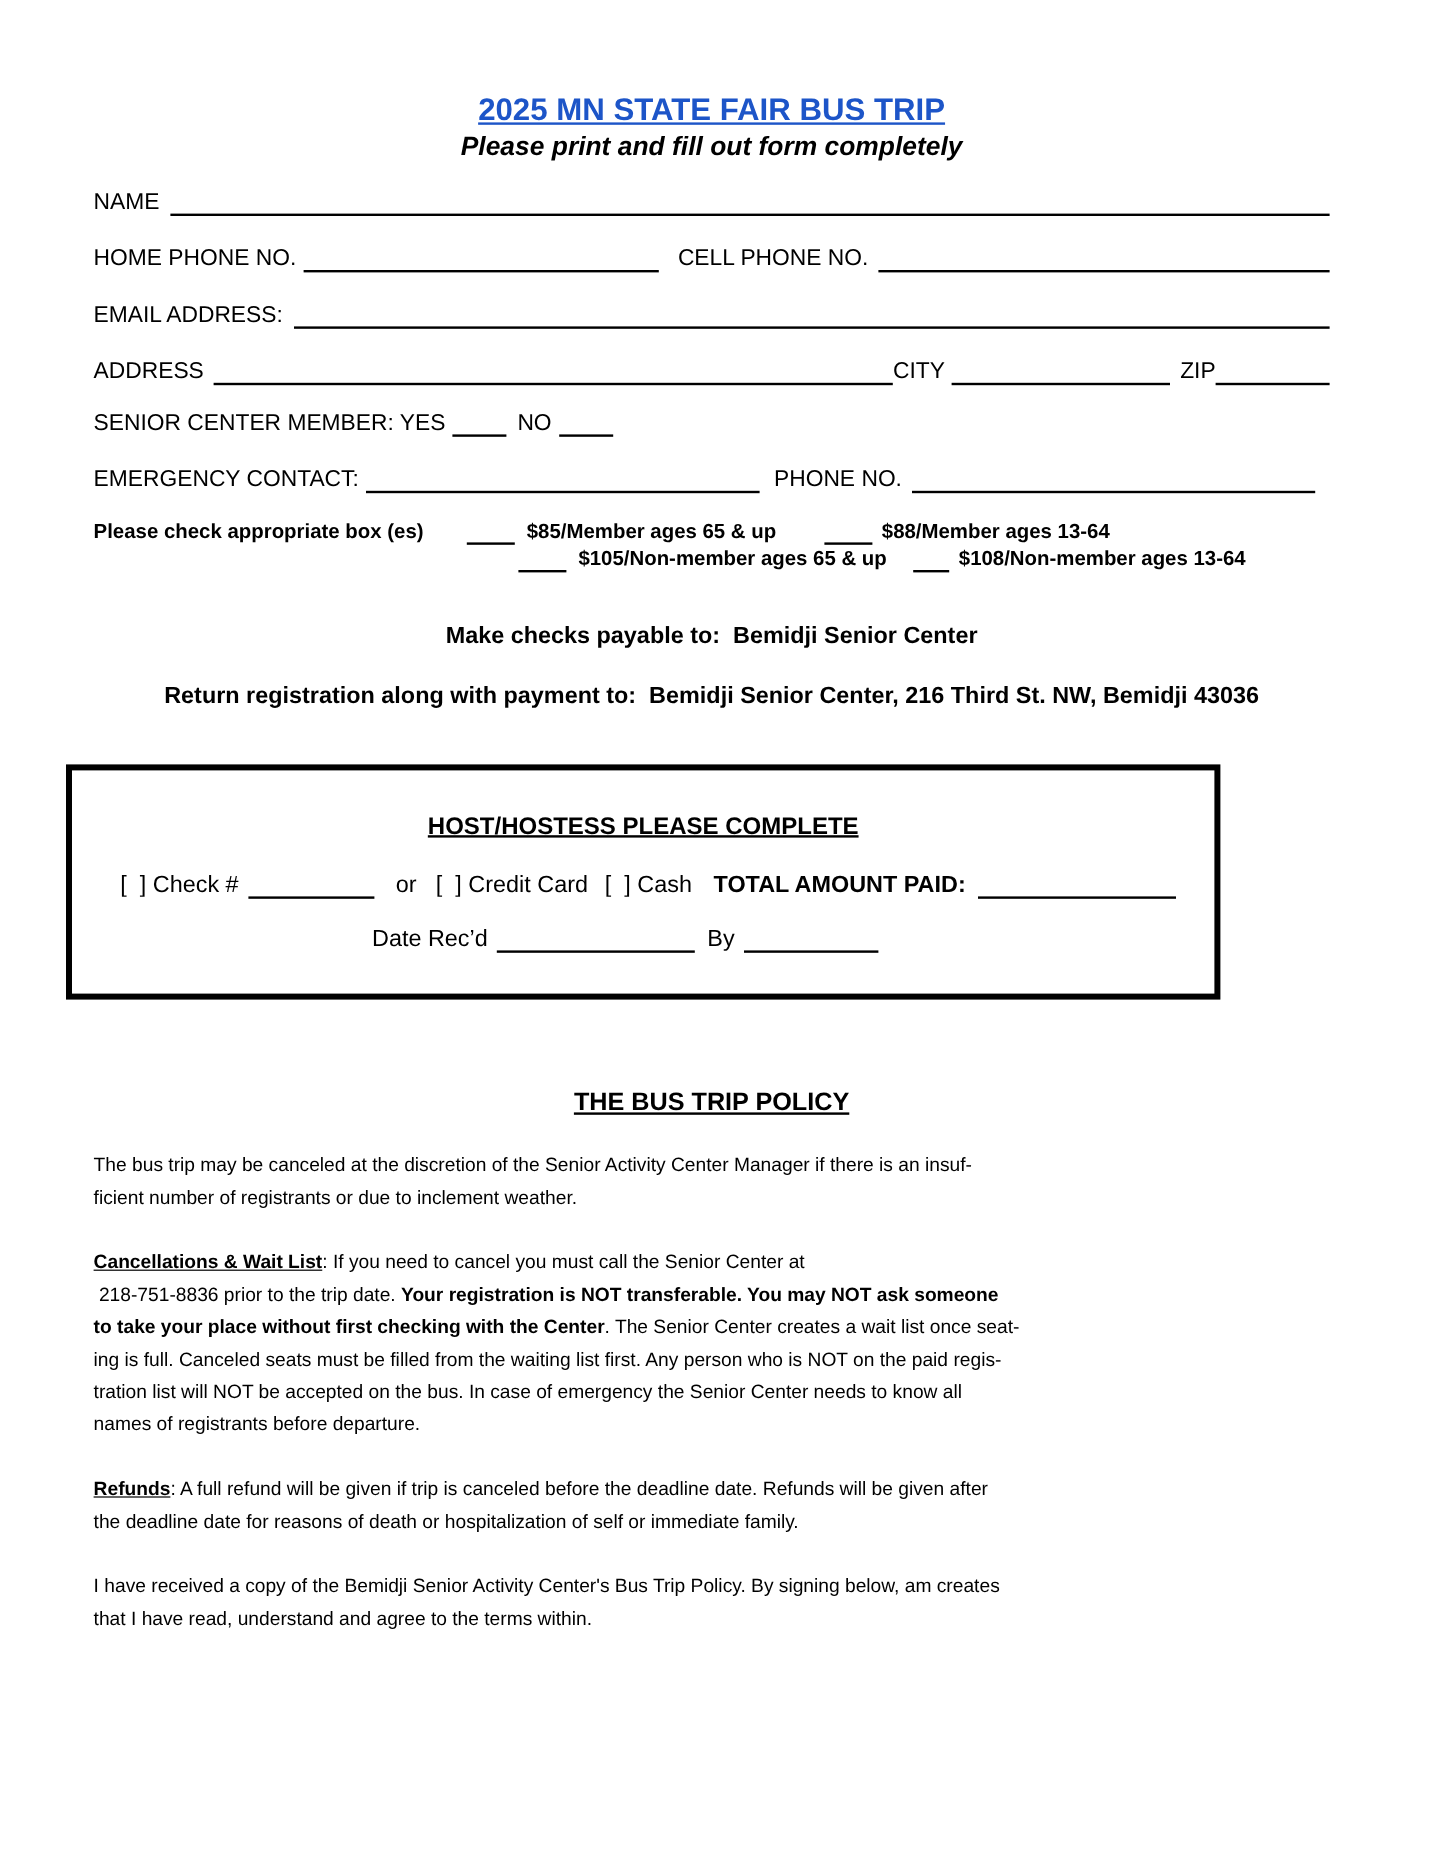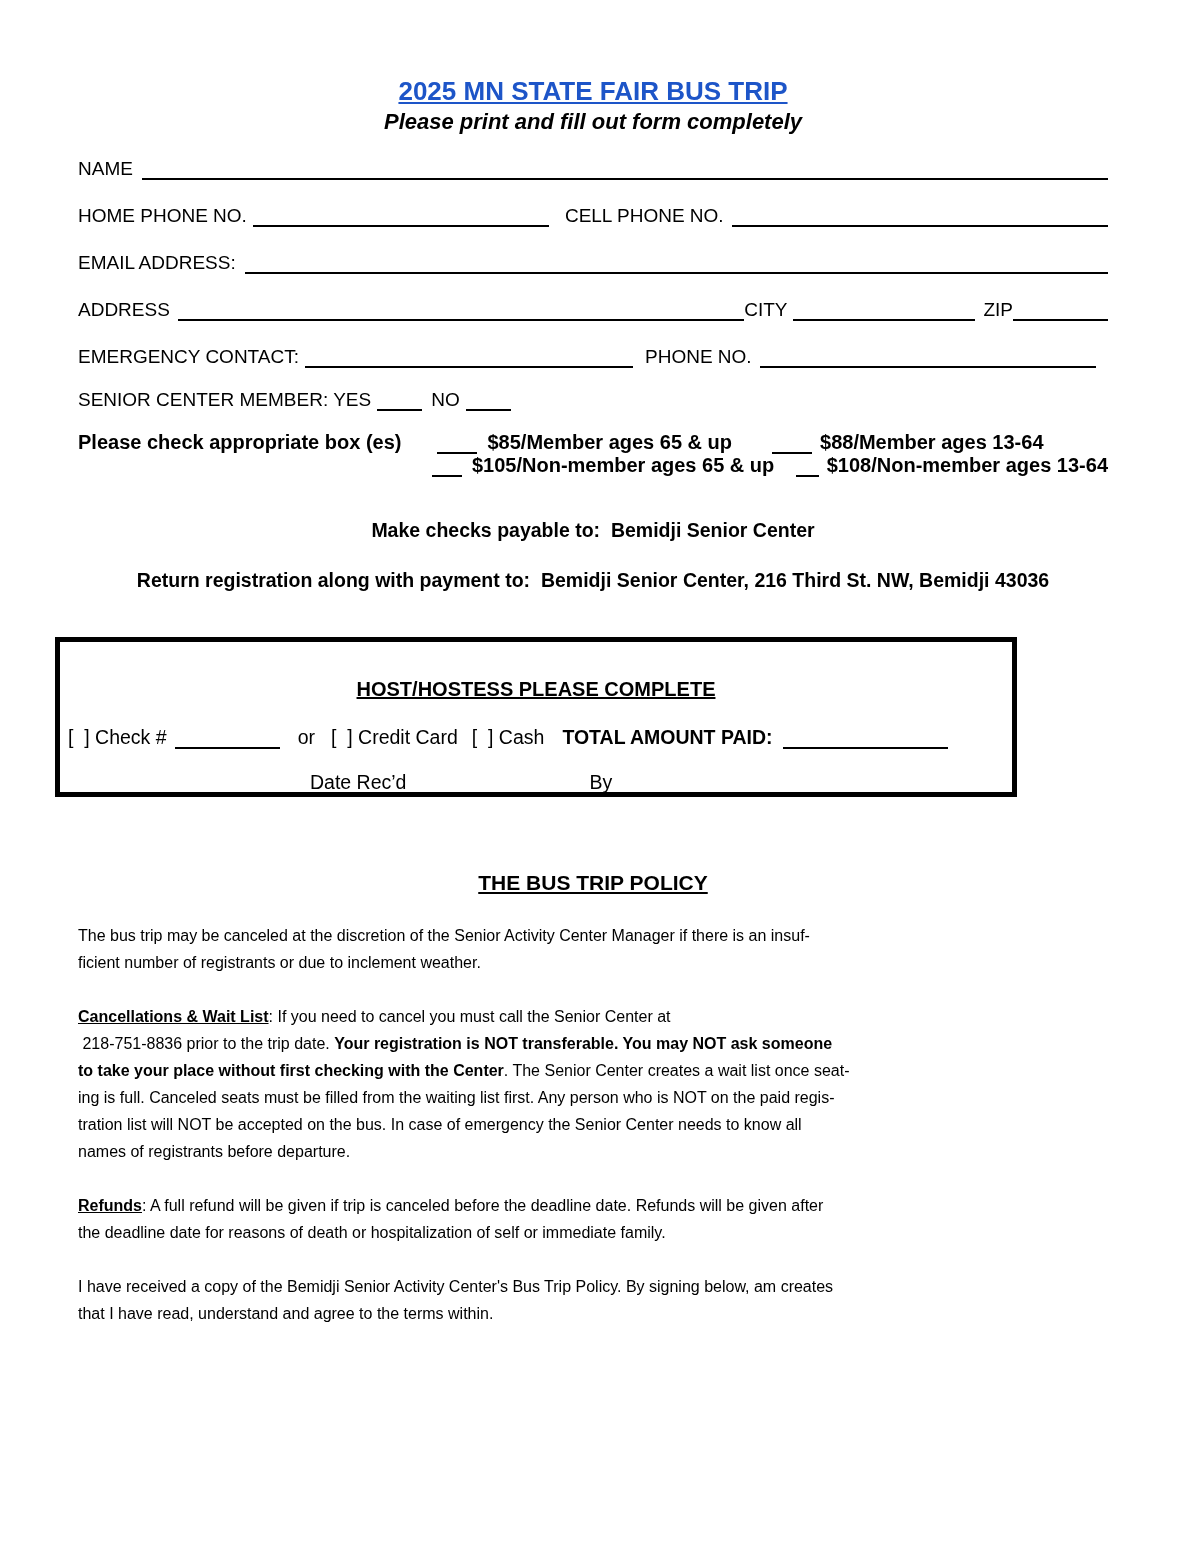--- a/index.html
+++ b/index.html
@@ -12,24 +12,24 @@
   .t{white-space:pre;}
   .title{margin-top:76px;text-align:center;font-size:26px;font-weight:bold;}
   .title .tspan{color:#1d55c8;text-decoration:underline;}
   .subtitle{text-align:center;font-size:22px;font-weight:bold;font-style:italic;margin-top:2px;}
   .frow{display:flex;align-items:flex-end;font-size:19px;line-height:22px;}
   .fline{border-bottom:2px solid #000;height:21px;display:inline-block;}
   .grow{flex:1 1 auto;}
   .mt-name{margin-top:22px;}
   .mt-row{margin-top:24px;}
   .mt-member{margin-top:20px;}
-  .pricerow{display:flex;align-items:flex-start;font-size:20px;line-height:23px;font-weight:bold;}
+  .pricerow{display:flex;align-items:flex-start;font-size:17px;line-height:23px;font-weight:bold;}
   .payline{text-align:center;font-size:19.5px;font-weight:bold;white-space:pre;}
   .hostbox{
-    margin-left:55px;margin-top:45px;width:962px;height:160px;box-sizing:border-box;
+    margin-left:55px;margin-top:45px;width:962px;height:196px;box-sizing:border-box;
     border:5px solid #000;padding-top:36px;
   }
   .hostheading{text-align:center;font-size:20px;font-weight:bold;text-decoration:underline;}
   .hostrow{display:flex;align-items:flex-end;font-size:19.5px;line-height:23px;}
   .policyheading{margin-top:74px;text-align:center;font-size:21px;font-weight:bold;text-decoration:underline;}
   .para{font-size:16px;line-height:27px;white-space:pre-wrap;margin:27px 0 0 0;}
   .bu{font-weight:bold;text-decoration:underline;}
   .b{font-weight:bold;}
   .sigrow{margin-top:56px;display:flex;align-items:flex-end;font-size:19px;line-height:23px;}
 </style>
@@ -61,32 +61,32 @@
 
     <div class="frow mt-row">
         <span class="t">ADDRESS</span>
         <span class="fline grow" style="margin-left:8px;"></span>
         <span class="t">CITY</span>
         <span class="fline" style="width:182px;margin-left:6px;"></span>
         <span class="t" style="margin-left:8px;">ZIP</span>
         <span class="fline" style="width:95px;"></span>
       </div>
 
+    <div class="frow mt-member">
+        <span class="t">SENIOR CENTER MEMBER: YES</span>
+        <span class="fline" style="width:45px;margin-left:6px;"></span>
+        <span class="t" style="margin-left:9px;">NO</span>
+        <span class="fline" style="width:45px;margin-left:6px;"></span>
+      </div>
+
     <div class="frow mt-row">
         <span class="t">EMERGENCY CONTACT:</span>
         <span class="fline" style="width:328px;margin-left:6px;"></span>
         <span class="t" style="margin-left:12px;">PHONE NO.</span>
         <span class="fline grow" style="margin-left:8px;margin-right:12px;"></span>
-      </div>
-
-    <div class="frow mt-member">
-        <span class="t">SENIOR CENTER MEMBER: YES</span>
-        <span class="fline" style="width:45px;margin-left:6px;"></span>
-        <span class="t" style="margin-left:9px;">NO</span>
-        <span class="fline" style="width:45px;margin-left:6px;"></span>
       </div>
 
     <div class="pricerow" style="margin-top:20px;">
         <span class="t">Please check appropriate box (es)</span>
         <span class="fline" style="width:40px;margin-left:36px;"></span>
         <span class="t" style="margin-left:10px;">$85/Member ages 65 &amp; up</span>
         <span class="fline" style="width:40px;margin-left:40px;"></span>
         <span class="t" style="margin-left:8px;">$88/Member ages 13-64</span>
       </div>
 
@@ -97,21 +97,21 @@
         <span class="t" style="margin-left:8px;">$108/Non-member ages 13-64</span>
       </div>
 
     <div class="payline" style="margin-top:42px;">Make checks payable to:  Bemidji Senior Center</div>
 
     <div class="payline" style="margin-top:27px;">Return registration along with payment to:  Bemidji Senior Center, 216 Third St. NW, Bemidji 43036</div>
   </div>
 
   <div class="hostbox">
     <div class="hostheading">HOST/HOSTESS PLEASE COMPLETE</div>
-    <div class="hostrow" style="margin-top:25px;padding-left:8px;">
+    <div class="hostrow" style="margin-top:25px;padding-left:8px;justify-content:center;">
         <span class="t">[  ] Check #</span>
         <span class="fline" style="width:105px;margin-left:8px;"></span>
         <span class="t" style="margin-left:18px;">or</span>
         <span class="t" style="margin-left:16px;">[  ] Credit Card</span>
         <span class="t" style="margin-left:14px;">[  ] Cash</span>
         <span class="t b" style="margin-left:18px;">TOTAL AMOUNT PAID:</span>
         <span class="fline" style="width:165px;margin-left:10px;"></span>
       </div>
     <div class="hostrow" style="margin-top:22px;margin-left:250px;">
         <span class="t">Date Rec’d</span>

